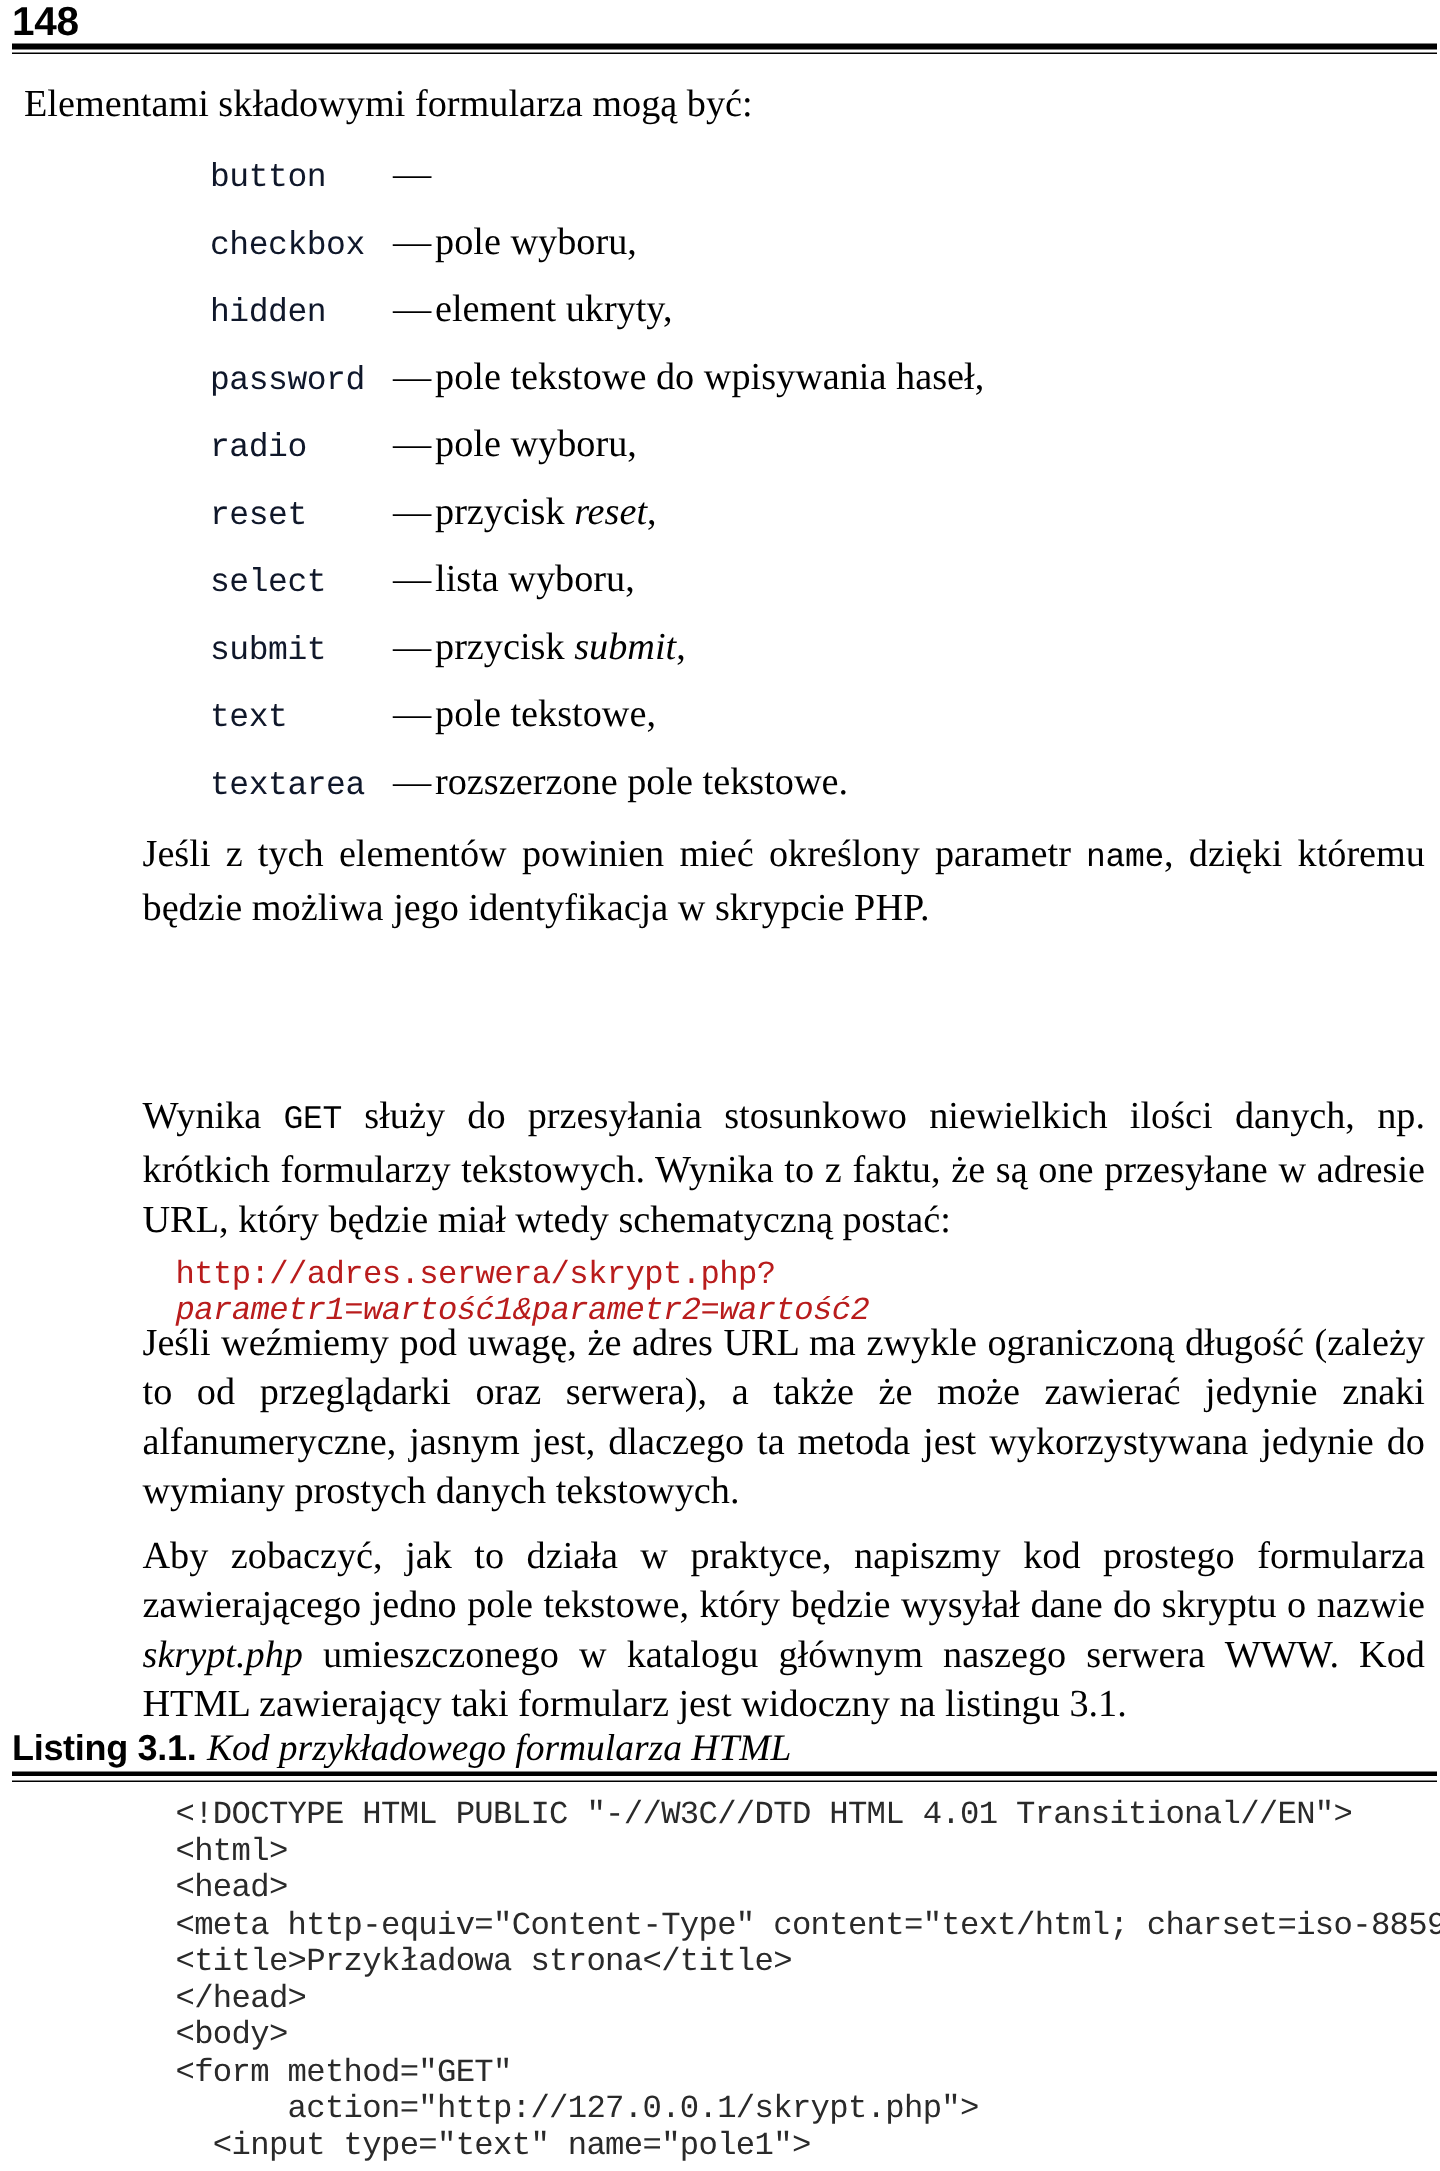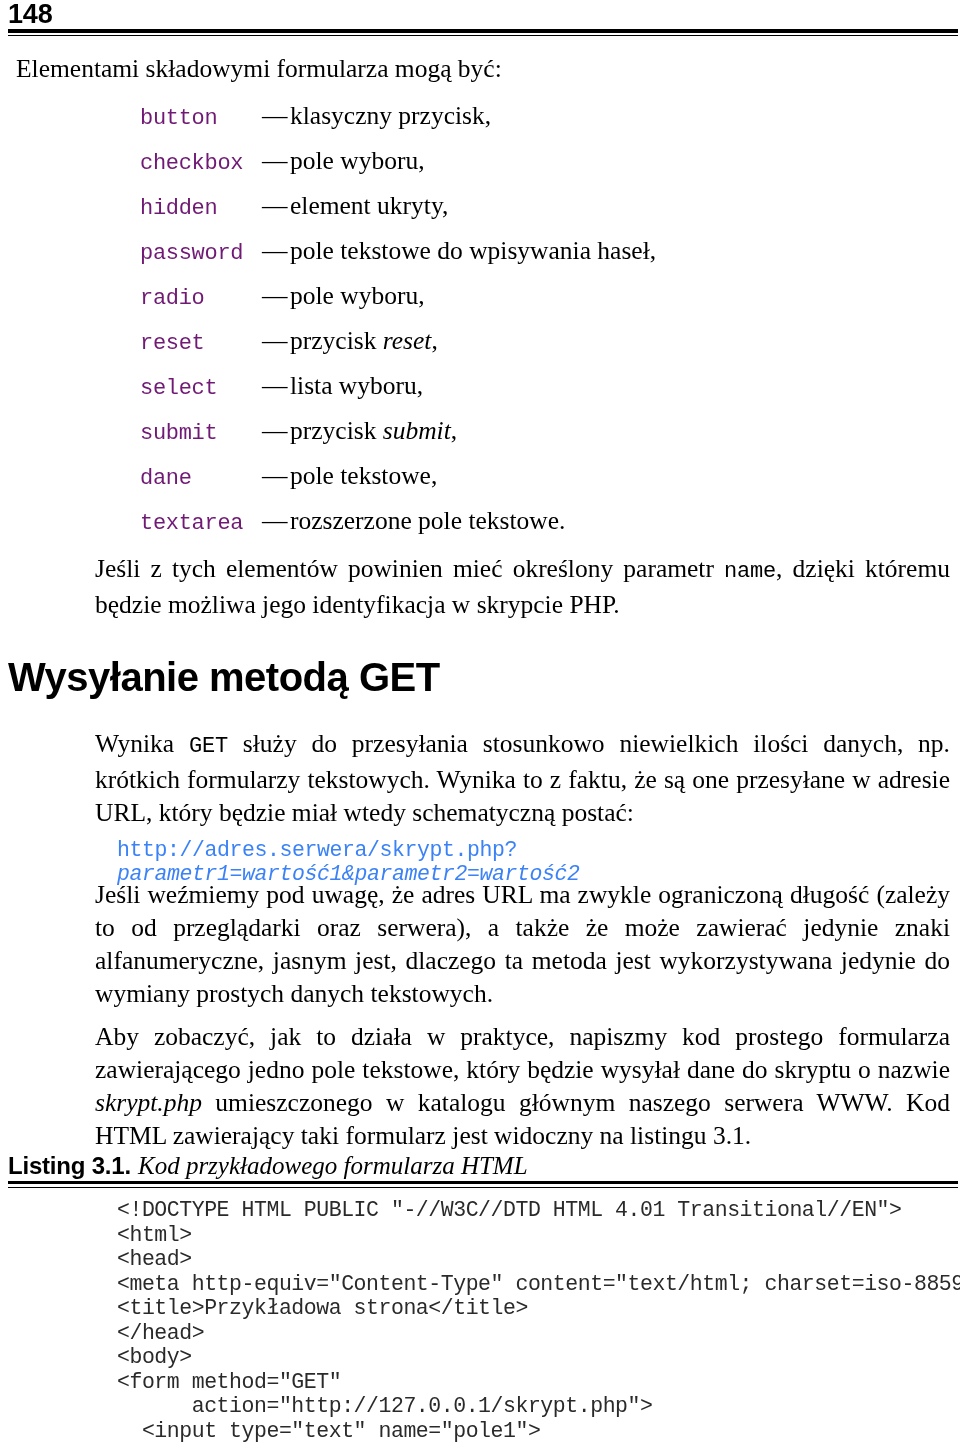--- a/index.html
+++ b/index.html
@@ -108,21 +108,21 @@
     align-items: baseline;
     height: 45px;
   }
   .defterm {
     width: 122px;
     margin-left: 140px;
     flex: none;
     font-family: "Liberation Mono", "DejaVu Sans Mono", monospace;
     font-size: 22px;
     letter-spacing: -0.3px;
-    color: #701a75;
+    color: #0f172a;
   }
   .defdash {
     width: 28px;
     flex: none;
     font-size: 25.5px;
     font-family: "Liberation Serif", "DejaVu Serif", serif;
   }
   .defdesc {
     font-size: 25.5px;
     font-family: "Liberation Serif", "DejaVu Serif", serif;
@@ -146,21 +146,21 @@
   .blk {
     position: absolute;
     left: 95px;
     width: 855px;
   }
 
   .code-line-inline {
     font-family: "Liberation Mono", "DejaVu Sans Mono", monospace;
     font-size: 21.5px;
     letter-spacing: -0.4px;
-    color: #3b82f6;
+    color: #b91c1c;
     white-space: nowrap;
     margin-top: 48px;
   }
 
   
   .listing-caption {
     position: absolute;
     left: 8px;
     top: 1152px;
     white-space: nowrap;
@@ -221,21 +221,20 @@
 
   <div class="content">
 
     <p class="body indent-body">Elementami składowymi formularza mogą być:</p>
 
     <div class="deflist">
 
       <div class="defrow">
         <span class="defterm">button</span>
         <span class="defdash">—</span>
-        <span class="defdesc">klasyczny przycisk,</span>
       </div>
 
       <div class="defrow">
         <span class="defterm">checkbox</span>
         <span class="defdash">—</span>
         <span class="defdesc">pole wyboru,</span>
       </div>
 
       <div class="defrow">
         <span class="defterm">hidden</span>
@@ -267,39 +266,38 @@
         <span class="defdesc">lista wyboru,</span>
       </div>
 
       <div class="defrow">
         <span class="defterm">submit</span>
         <span class="defdash">—</span>
         <span class="defdesc"><span>przycisk </span><span class="ital">submit</span><span>,</span></span>
       </div>
 
       <div class="defrow">
-        <span class="defterm">dane</span>
+        <span class="defterm">text</span>
         <span class="defdash">—</span>
         <span class="defdesc">pole tekstowe,</span>
       </div>
 
       <div class="defrow">
         <span class="defterm">textarea</span>
         <span class="defdash">—</span>
         <span class="defdesc">rozszerzone pole tekstowe.</span>
       </div>
 
     </div>
   </div>
 
   <div class="blk" style="top: 552px;">
     <p class="body"><span>Jeśli z tych elementów powinien mieć określony parametr </span><span class="mono">name</span><span>, dzięki któremu będzie możliwa jego identyfikacja w skrypcie PHP.</span></p>
   </div>
 
-  <h2 class="section-heading">Wysyłanie metodą GET</h2>
 
   <div class="blk" style="top: 727px;">
     <p class="body"><span>Wynika </span><span class="mono">GET</span><span> służy do przesyłania stosunkowo niewielkich ilości danych, np. krótkich formularzy tekstowych. Wynika to z faktu, że są one przesyłane w adresie URL, który będzie miał wtedy schematyczną postać:</span></p>
   </div>
 
   <div class="blk" style="top: 838px; left: 117px;">
     <span class="code-line-inline">http://adres.serwera/skrypt.php?</span><span class="code-line-inline ital">parametr1=wartość1&amp;parametr2=wartość2</span>
   </div>
 
   <div class="blk" style="top: 878px;">

